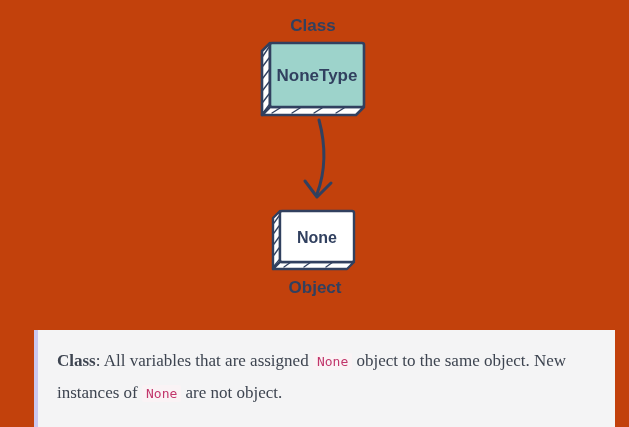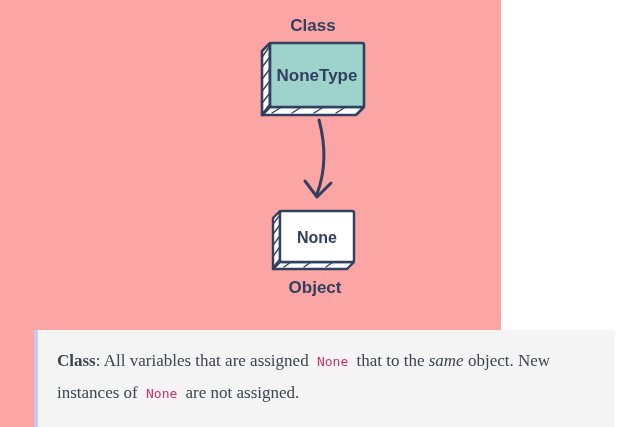--- a/index.html
+++ b/index.html
@@ -6,23 +6,23 @@
     margin: 0;
     padding: 0;
     background: #ffffff;
     width: 629px;
     height: 427px;
     overflow: hidden;
     font-family: "Liberation Sans", sans-serif;
   }
   .stage {
     position: relative;
-    width: 501px;
+    width: 629px;
     height: 427px;
-    background: #fca5a5;
+    background: #c2410c;
   }
   .diagram-svg {
     position: absolute;
     top: 0;
     left: 0;
   }
   .svg-label {
     font-family: "Liberation Sans", sans-serif;
     font-weight: bold;
     fill: #31405f;
@@ -40,21 +40,20 @@
     font-family: "Liberation Serif", serif;
     font-size: 17px;
     line-height: 31px;
     color: #3d4450;
   }
   .note-label {
     font-weight: bold;
     color: #3d4450;
   }
   .note-em {
-    font-style: italic;
   }
   .inline-code {
     font-family: "DejaVu Sans Mono", monospace;
     font-size: 13px;
     color: #c2366b;
     background: #faf3f5;
     padding: 1px 4px;
     border-radius: 2px;
     white-space: nowrap;
   }
@@ -108,16 +107,16 @@
         <path d="M326,267 L333,262"></path>
       </g>
       <rect x="280" y="211" width="74" height="51" rx="2" fill="#ffffff"></rect>
     </g>
     <text x="317" y="243" text-anchor="middle" font-size="16" class="svg-label">None</text>
 
     <text x="315" y="293" text-anchor="middle" font-size="17" class="svg-label">Object</text>
   </svg>
 
   <div class="note-box">
-    <span class="note-label">Class</span><span>: All variables that are assigned </span><span class="inline-code">None</span><span> that to the </span><span class="note-em">same</span><span> object. New instances of </span><span class="inline-code">None</span><span> are not assigned.</span>
+    <span class="note-label">Class</span><span>: All variables that are assigned </span><span class="inline-code">None</span><span> object to the </span><span class="note-em">same</span><span> object. New instances of </span><span class="inline-code">None</span><span> are not object.</span>
   </div>
 
 </div>
 
 </body></html>

